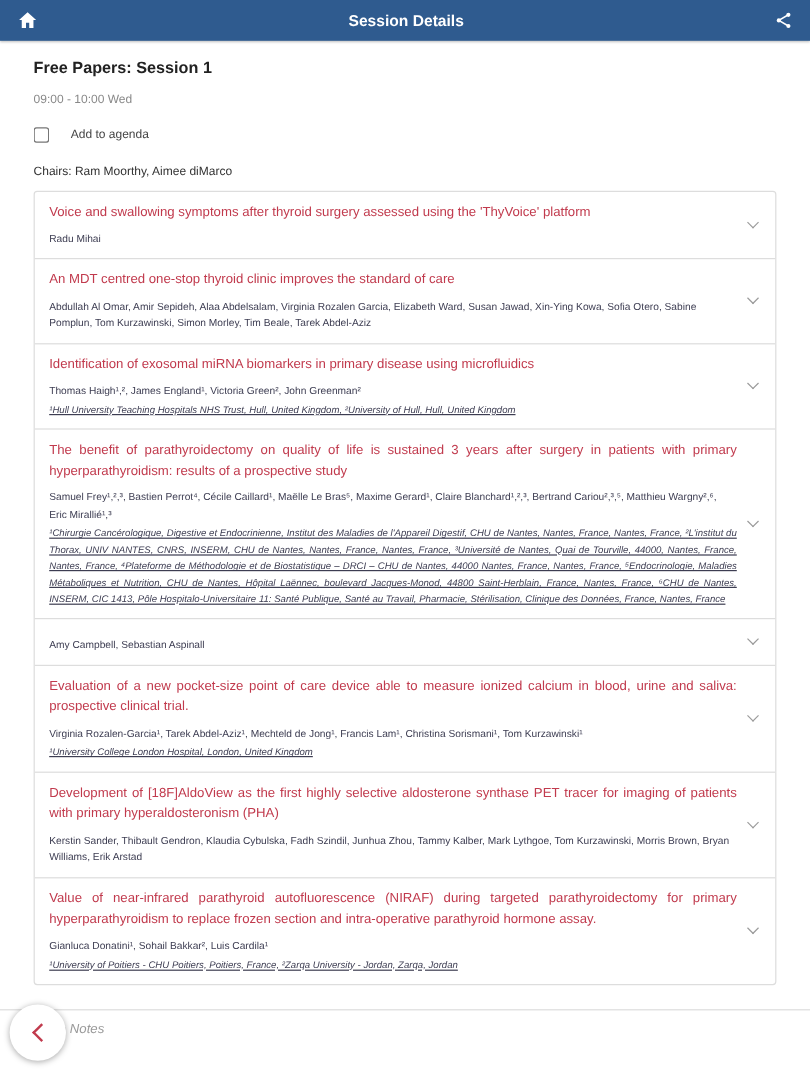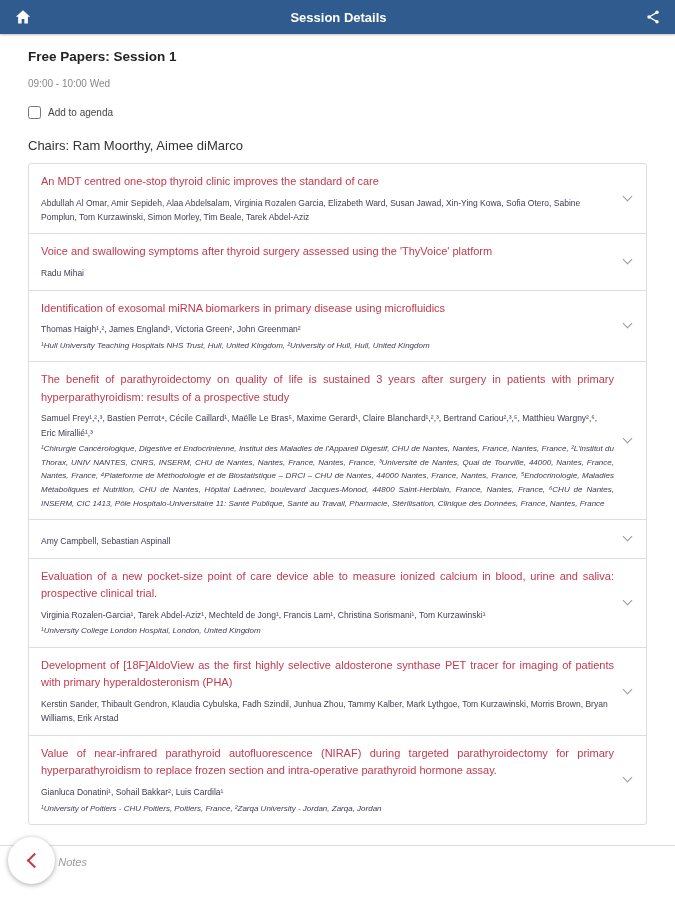--- a/index.html
+++ b/index.html
@@ -13,30 +13,30 @@
   .header {
     height: 33px; background: var(--header_bg, #2f5b8f);
     display: flex; align-items: center; padding: 17px 10px;
     box-shadow: 0 1px 2px rgba(0,0,0,0.25);
   }
   .icon-btn { background: transparent; border: none; padding: 0 4px; cursor: pointer; display: flex; align-items: center; }
   .header-title { flex: 1; text-align: center; color: #fff; font-size: 13px; font-weight: bold; }
   .content { padding: 0 28px; }
   .session-title { font-size: 13.5px; font-weight: bold; color: #222; margin: 15px 0 0; }
   .session-time { font-size: 10px; color: #888; margin-top: 14px; }
-  .agenda-row { margin-top: 17px; display: flex; align-items: center; gap: 7px; font-size: 10px; color: #444; }
+  .agenda-row { margin-top: 17px; display: flex; align-items: center; gap: 18px; font-size: 10px; color: #444; }
   .agenda-row input { width: 13px; height: 13px; margin: 0; accent-color: #2f5b8f; }
-  .chairs { margin-top: 19px; font-size: 13px; color: #333; }
+  .chairs { margin-top: 19px; font-size: 10px; color: #333; }
   .paper-list { margin-top: 10px; border: 1px solid var(--border, #ddd); border-radius: 3px; background: #fff; }
   .paper-row { display: flex; padding: 9px 6px 9px 12px; border-bottom: 1px solid var(--border, #ddd); cursor: pointer; }
   .paper-row:last-child { border-bottom: none; }
   .paper-text { flex: 1; min-width: 0; }
   .paper-title { color: var(--paper_title, #c13a4d); font-size: 11px; line-height: 1.6; text-align: justify; }
   .paper-authors { margin-top: 5px; font-size: 8.5px; color: #3d3d52; line-height: 1.7; }
-  .paper-affiliations { margin-top: 2px; font-size: 8px; font-style: italic; color: #3d3d52; line-height: 1.7; text-align: justify; }
+  .paper-affiliations { margin-top: 2px; font-size: 8px; font-style: italic; color: #3d3d52; line-height: 1.7; text-align: justify; text-decoration: underline; }
   .chevron-wrap { width: 26px; flex: 0 0 26px; display: flex; align-items: center; justify-content: center; }
   .chevron {
     width: 7px; height: 7px;
     border-right: 1.4px solid #9a9a9a; border-bottom: 1.4px solid #9a9a9a;
     transform: rotate(45deg); margin-top: -4px;
   }
   .notes-section { margin-top: 20px; border-top: 1px solid #ddd; padding: 8px 14px 0; }
   .notes-input {
     width: 100%; height: 90px; border: none; outline: none; resize: none;
     background: transparent; font-family: inherit; font-size: 11px; font-style: italic; color: #444;
@@ -84,33 +84,33 @@
   <div class="session-time">09:00 - 10:00 Wed</div>
   <label class="agenda-row">
     <input type="checkbox" style="">
     <span>Add to agenda</span>
   </label>
   <div class="chairs">Chairs: Ram Moorthy, Aimee diMarco</div>
 
   <div class="paper-list" id="paper-list">
   <div class="paper-row">
     <div class="paper-text">
-      <div class="paper-title">An MDT centred one-stop thyroid clinic improves the standard of care</div>
-      <div class="paper-authors">Abdullah Al Omar, Amir Sepideh, Alaa Abdelsalam, Virginia Rozalen Garcia, Elizabeth Ward, Susan Jawad, Xin-Ying Kowa, Sofia Otero, Sabine Pomplun, Tom Kurzawinski, Simon Morley, Tim Beale, Tarek Abdel-Aziz</div>
+      <div class="paper-title">Voice and swallowing symptoms after thyroid surgery assessed using the 'ThyVoice' platform</div>
+      <div class="paper-authors">Radu Mihai</div>
 
     </div>
     <div class="chevron-wrap">
       <span class="chevron"></span>
     </div>
   </div>
 
   <div class="paper-row">
     <div class="paper-text">
-      <div class="paper-title">Voice and swallowing symptoms after thyroid surgery assessed using the 'ThyVoice' platform</div>
-      <div class="paper-authors">Radu Mihai</div>
+      <div class="paper-title">An MDT centred one-stop thyroid clinic improves the standard of care</div>
+      <div class="paper-authors">Abdullah Al Omar, Amir Sepideh, Alaa Abdelsalam, Virginia Rozalen Garcia, Elizabeth Ward, Susan Jawad, Xin-Ying Kowa, Sofia Otero, Sabine Pomplun, Tom Kurzawinski, Simon Morley, Tim Beale, Tarek Abdel-Aziz</div>
 
     </div>
     <div class="chevron-wrap">
       <span class="chevron"></span>
     </div>
   </div>
 
   <div class="paper-row">
     <div class="paper-text">
       <div class="paper-title">Identification of exosomal miRNA biomarkers in primary disease using microfluidics</div>

